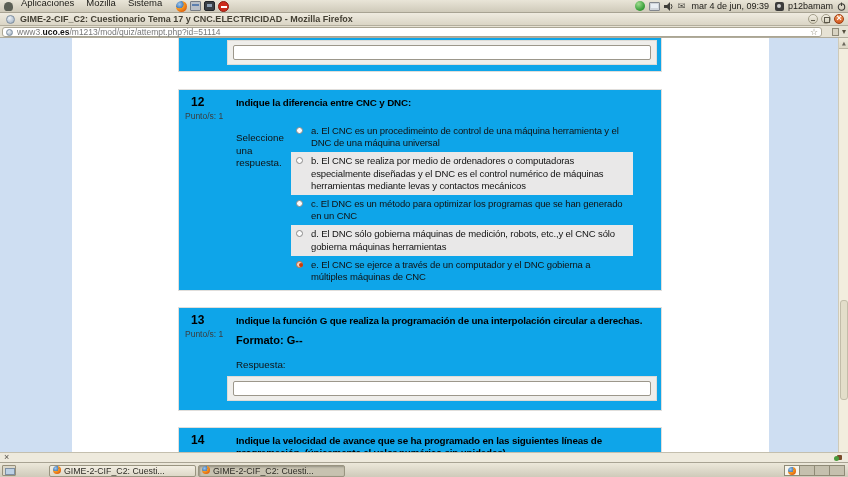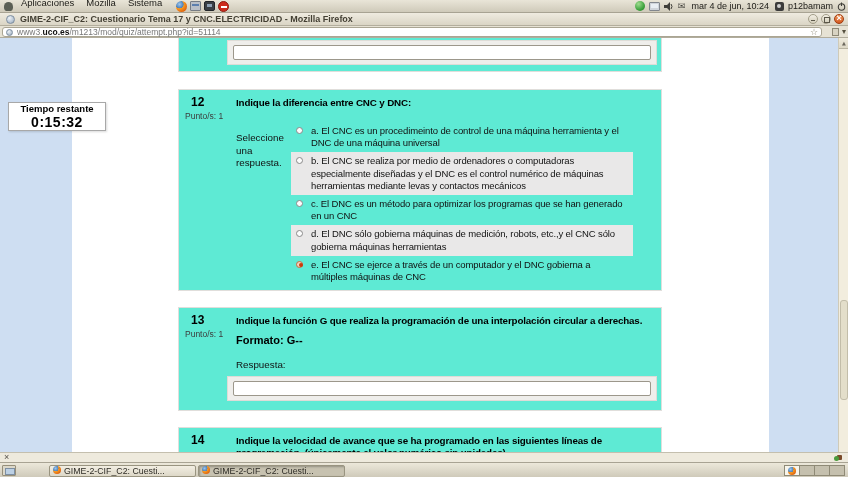--- a/index.html
+++ b/index.html
@@ -75,21 +75,21 @@
     border-bottom:1px solid #b9b4a2; color:#6b675c; font-size:5px; line-height:11px; text-align:center; font-family:"DejaVu Sans", sans-serif; }
   .vscroll .thumb { position:absolute; left:1px; top:262px; width:8px; height:100px; background:#e3deca; border:1px solid #c2bda9; border-radius:3px; }
 
   
   .timerbox { position:absolute; left:8px; top:64px; width:98px; height:29px; background:#fff;
     border:1px solid #a8a8a8; box-shadow:1px 1px 2px rgba(0,0,0,.15); text-align:center; }
   .timerbox .tlabel { font-size:9.5px; font-weight:bold; color:#000; line-height:12px; }
   .timerbox .tvalue { font-size:14px; font-weight:bold; color:#000; line-height:15px; letter-spacing:.5px; }
 
   
-  .qbox { position:absolute; left:178px; width:484px; background:#5eead4; border:1px solid #e0dedb; }
+  .qbox { position:absolute; left:178px; width:484px; background:#0ea5e9; border:1px solid #e0dedb; }
   .qnum { position:absolute; left:12px; top:5px; font-size:12px; font-weight:bold; color:#000; }
   .qpoints { position:absolute; left:6px; top:21px; font-size:8.5px; color:#3c3c3c; }
   .qtext { position:absolute; left:57px; top:7px; font-size:9.8px; font-weight:bold; color:#000; line-height:12px; letter-spacing:-.15px; }
   .prompt { position:absolute; left:57px; top:42px; width:55px; font-size:9.8px; color:#111; line-height:12.5px; }
 
   .opts { position:absolute; left:112px; top:32px; width:342px; }
   .opt { position:relative; padding:3px 4px 3px 20px; font-size:9.5px; line-height:12.2px; color:#111; letter-spacing:-.12px; }
   .opt.alt { background:#e9e8e8; }
   .radio { position:absolute; left:5px; top:5px; width:7px; height:7px; border-radius:50%;
     border:1px solid #8a8a8a; background:#fdfdfd; }
@@ -147,21 +147,21 @@
       <span class="ic-block"></span>
     </span>
     <span class="tray">
       <span class="ic-green"></span>
       <span class="ic-monitor"></span>
       <svg width="10" height="9" viewBox="0 0 10 9">
         <polygon points="0,3 3,3 6,0 6,9 3,6 0,6" fill="#3f3e39"></polygon>
         <path d="M7 2 q2 2.5 0 5" stroke="#3f3e39" stroke-width="1" fill="none"></path>
       </svg>
       <span class="ic-env">✉</span>
-      <span class="clock">mar 4 de jun, 10:24</span>
+      <span class="clock">mar 4 de jun, 09:39</span>
       <span class="ic-avatar"></span>
       <span class="user">p12bamam</span>
       <svg width="9" height="9" viewBox="0 0 9 9">
         <circle cx="4.5" cy="5" r="3.2" fill="none" stroke="#3f3e39" stroke-width="1.1"></circle>
         <line x1="4.5" y1="0.5" x2="4.5" y2="4" stroke="#3f3e39" stroke-width="1.1"></line>
       </svg>
     </span>
   </div>
 
   <div class="titlebar">
@@ -183,24 +183,20 @@
     <span class="url-right">
       <span class="ic-page"></span>
       <span class="caret">▾</span>
     </span>
   </div>
 
   <div class="viewport">
     <div class="side-col left"></div>
     <div class="side-col right"></div>
 
-    <div class="timerbox">
-      <div class="tlabel">Tiempo restante</div>
-      <div class="tvalue">0:15:32</div>
-    </div>
 
     <div class="qbox" style="top:-12px; height:46px; border-top:none;">
       <div class="band" style="top:14px;">
         <input class="tinput" type="text" value="" style="">
       </div>
     </div>
 
     <div class="qbox" style="top:51px; height:202px;">
       <div class="qnum">12</div>
       <div class="qpoints">Punto/s: 1</div>

